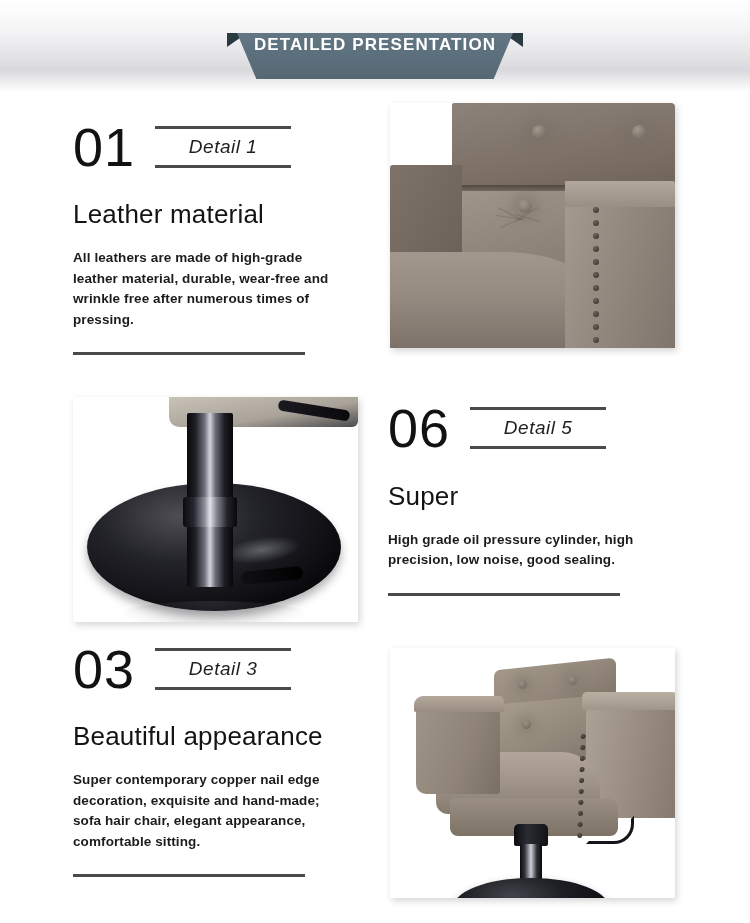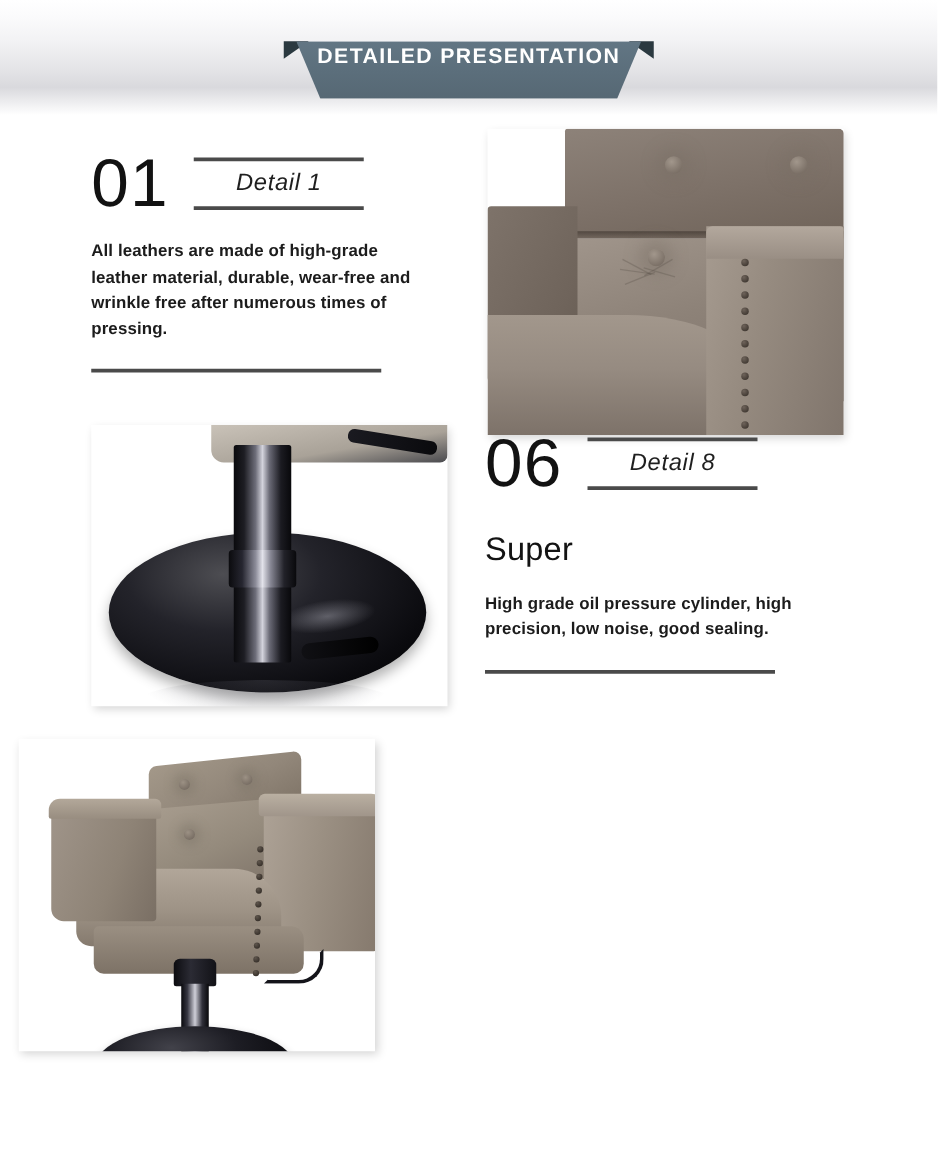--- a/index.html
+++ b/index.html
@@ -430,20 +430,21 @@
 </div>
 
 <div class="row">
   <div class="col-text" style="padding:22px 0 0 73px;">
     <div class="num-line">
       <div class="big-num">01</div>
       <div class="detail-tag">
         <span>Detail  1</span>
       </div>
     </div>
+    <div class="sec-head">Leather material</div>
     <div class="sec-body">All leathers are made of high-grade leather material, durable, wear-free and wrinkle free after numerous times of pressing.</div>
     <div class="sec-rule"></div>
   </div>
 
   <div class="col-photo">
     <div class="photo leather-art" style="position:absolute; left:15px; top:3px; width:285px; height:245px;">
       <div class="photo-inner">
         <div class="lc-backrest"></div>
         <div class="lc-seatback"></div>
         <div class="lc-leftarm"></div>
@@ -490,30 +491,41 @@
         <div class="bs-pedal"></div>
         <div class="bs-reflect"></div>
       </div>
     </div>
   </div>
 
   <div class="col-text" style="padding:6px 0 0 13px;">
     <div class="num-line">
       <div class="big-num">06</div>
       <div class="detail-tag">
-        <span>Detail  8</span>
+        <span>Detail  5</span>
       </div>
     </div>
     <div class="sec-head">Super</div>
     <div class="sec-body" style="max-width:272px;">High grade oil pressure cylinder, high precision, low noise, good sealing.</div>
     <div class="sec-rule"></div>
   </div>
 </div>
 
 <div class="row" style="margin-top:48px;">
+  <div class="col-text" style="padding:0 0 0 73px;">
+    <div class="num-line">
+      <div class="big-num">03</div>
+      <div class="detail-tag">
+        <span>Detail  3</span>
+      </div>
+    </div>
+    <div class="sec-head">Beautiful appearance</div>
+    <div class="sec-body">Super contemporary copper nail edge decoration, exquisite and hand-made; sofa hair chair, elegant appearance, comfortable sitting.</div>
+    <div class="sec-rule"></div>
+  </div>
 
   <div class="col-photo">
     <div class="photo chair-art" style="position:absolute; left:15px; top:4px; width:285px; height:250px;">
       <div class="photo-inner">
         <div class="ch-backrest"></div>
         <div class="ch-seatback"></div>
         <div class="ch-rightarm"></div>
         <div class="ch-rightarm-top"></div>
         <div class="ch-seat"></div>
         <div class="ch-apron"></div>

